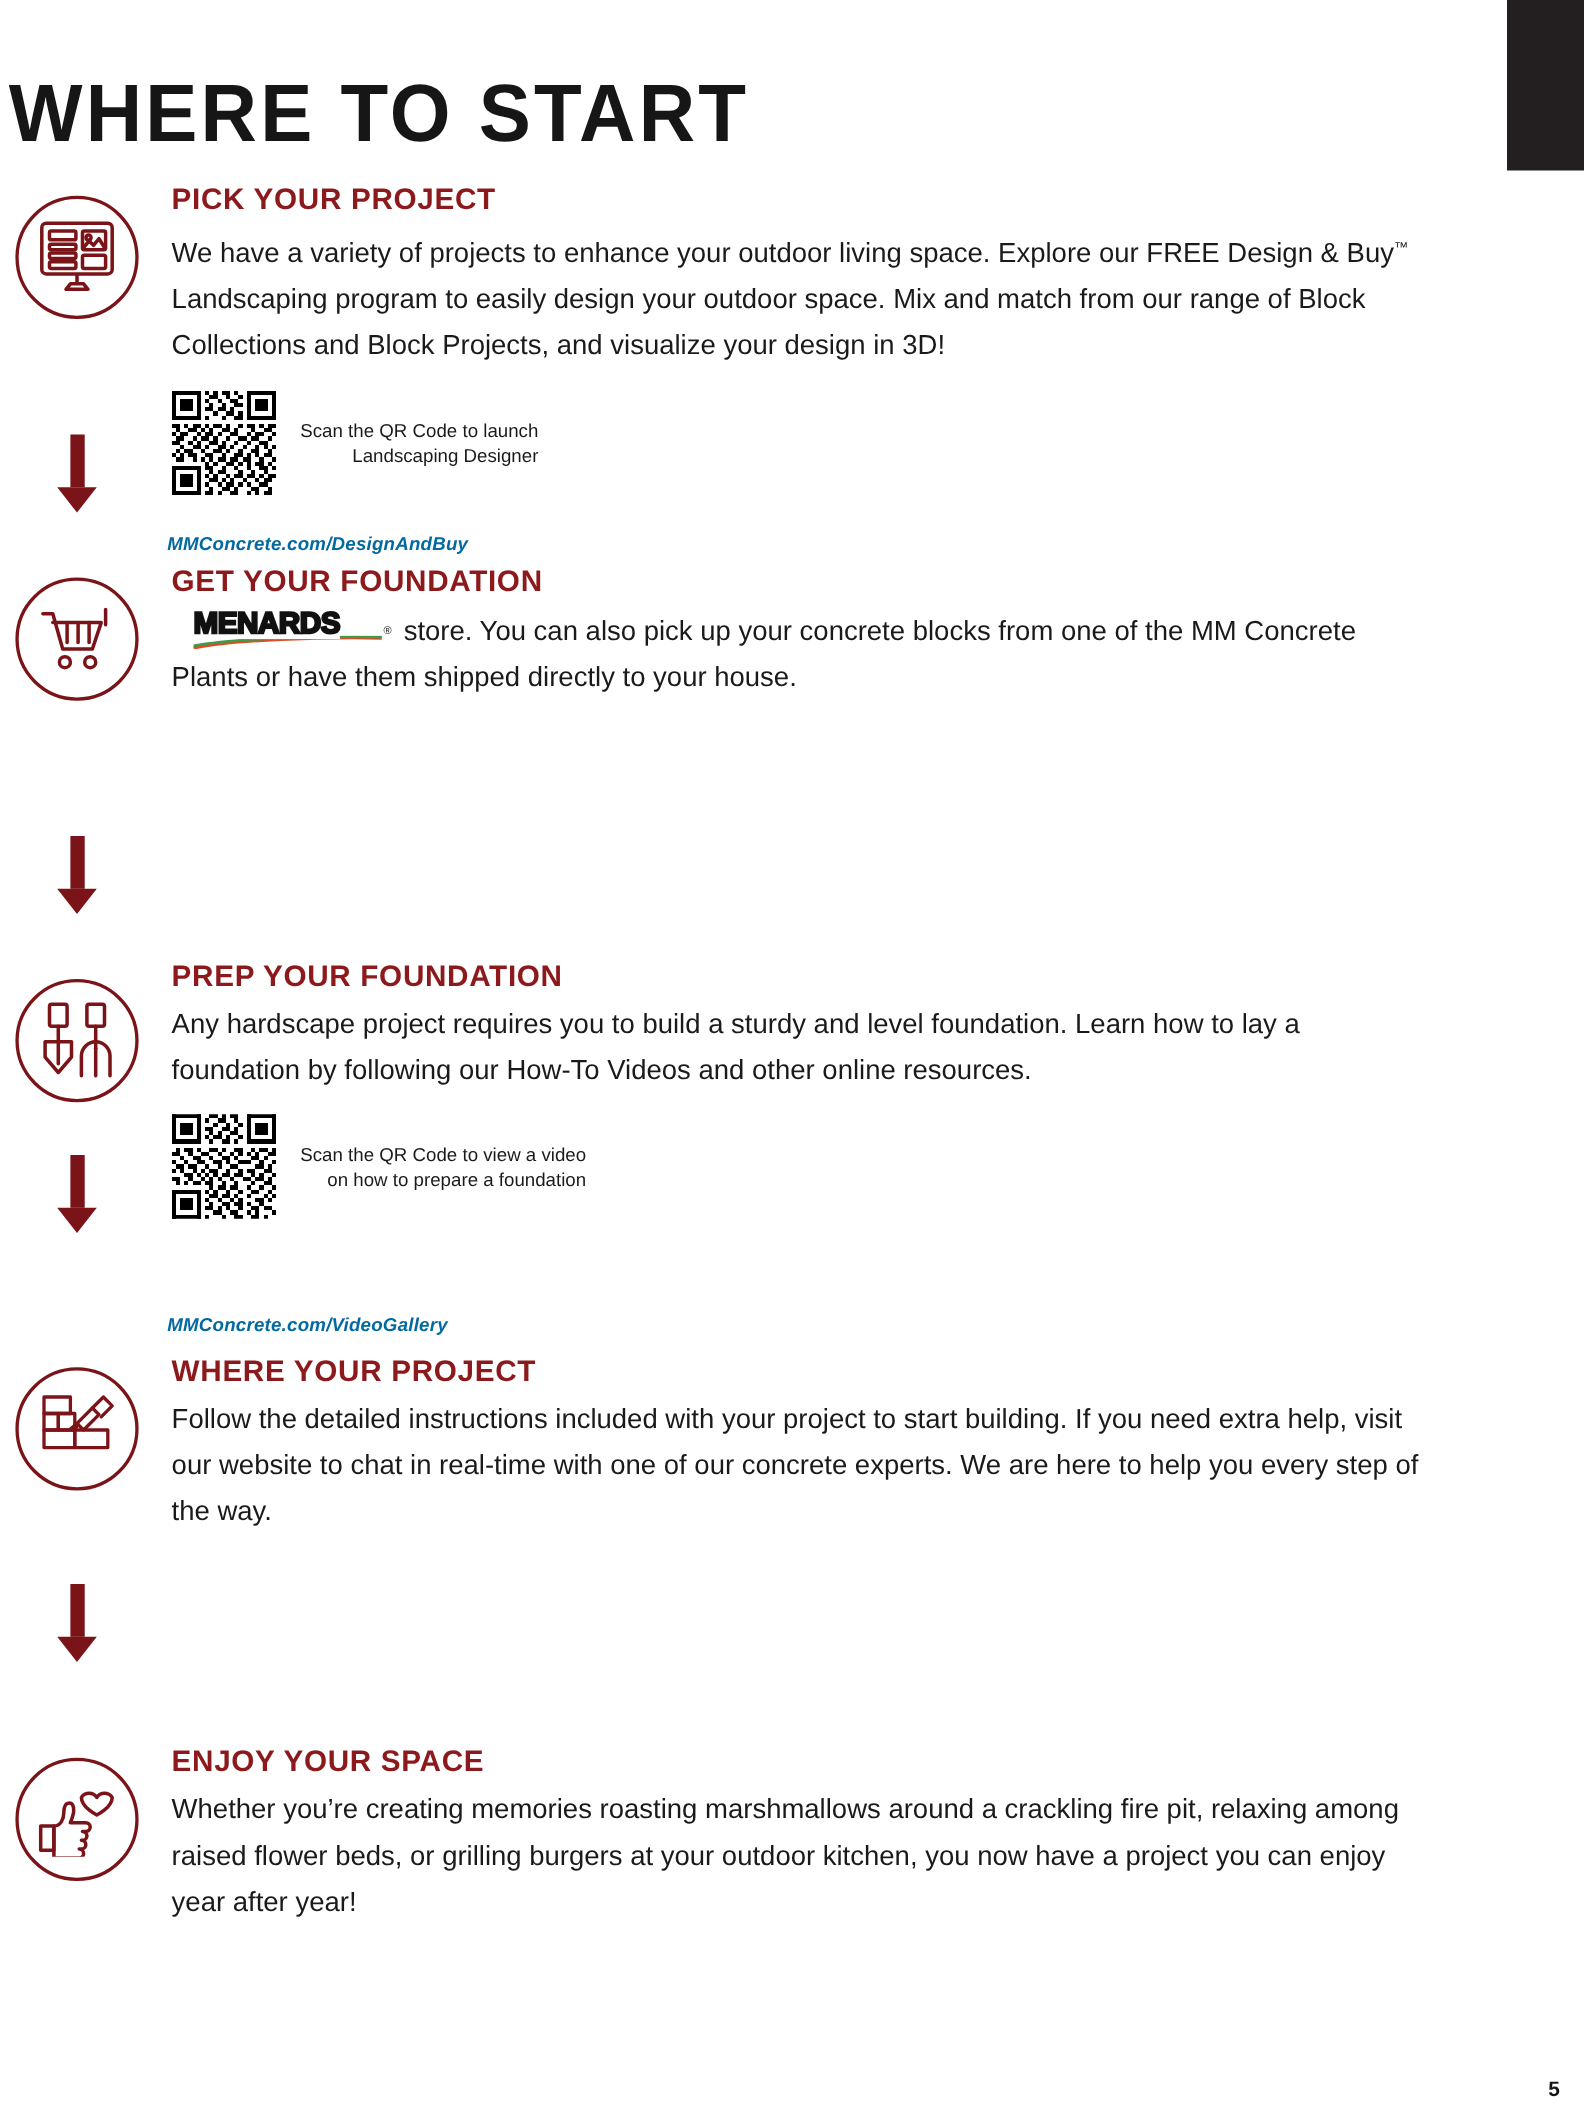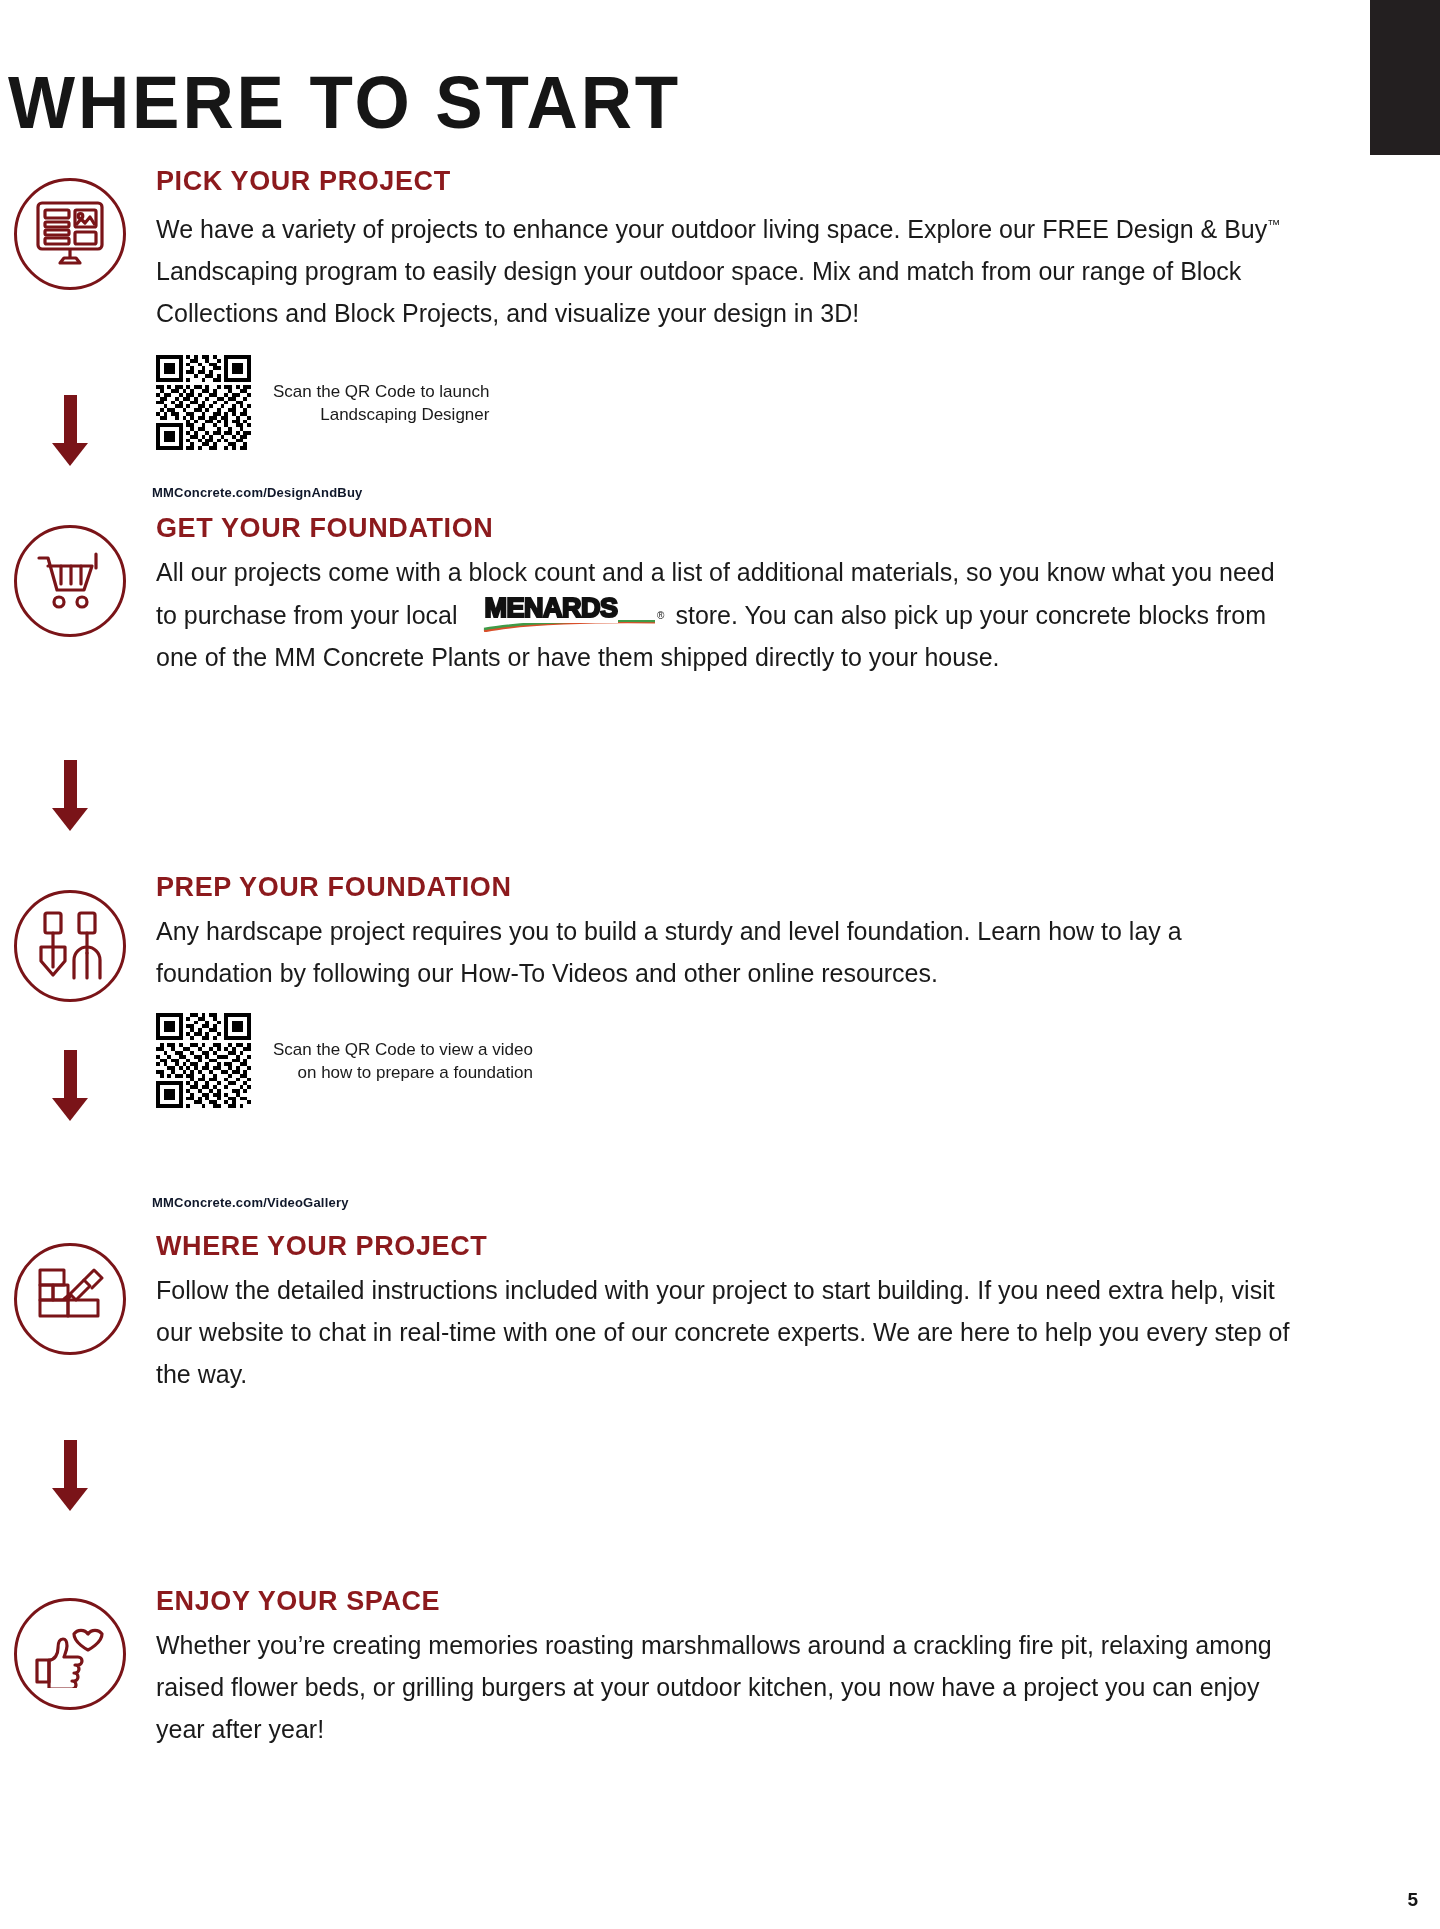--- a/index.html
+++ b/index.html
@@ -121,23 +121,24 @@
   .qr-caption {
     margin-left: 22px;
     font-size: 17px;
     line-height: 23px;
     color: #1a1a1a;
     font-family: "Liberation Sans", sans-serif;
     font-weight: 300;
   }
   .qr-url {
     position: absolute;
-    font-size: 13px;
+    font-size: 17px;
+    font-style: italic;
     font-weight: 700;
-    color: #0f172a;
+    color: #0369a1;
     font-family: "Liberation Sans", sans-serif;
     letter-spacing: 0.2px;
   }
 
   
   .menards {
     display: inline-block;
     position: relative;
     vertical-align: -5px;
     margin: 0 4px;
@@ -405,21 +406,21 @@
         <path d="M28 18 v18"></path>
         <path d="M38 18 v18"></path>
         <path d="M48 18 v18"></path>
         <path d="M63 6 v14"></path>
         <circle cx="26" cy="54" r="5"></circle>
         <circle cx="49" cy="54" r="5"></circle>
       </svg>
     </div>
     <div class="step-body" style="top:-12px;">
       <div class="step-head">GET YOUR FOUNDATION</div>
-      <div class="step-text"><span>All our projects come with a block count and a list of additional materials, so you know what you need to purchase from your local </span><span class="menards"><svg class="swoosh" viewBox="0 0 175 12" preserveAspectRatio="none">
+      <div class="step-text"><span class="menards"><svg class="swoosh" viewBox="0 0 175 12" preserveAspectRatio="none">
               <path d="M2 11 C40 3 120 1 173 2" stroke="#d94f2a" stroke-width="3" fill="none"></path>
               <path d="M2 9 C40 2 120 0 173 1" stroke="#3f9b47" stroke-width="2.4" fill="none"></path>
             </svg><span class="word">MENARDS</span><span class="reg">®</span></span><span> store. You can also pick up your concrete blocks from one of the MM Concrete Plants or have them shipped directly to your house.</span></div>
     </div>
   </div>
 
   <div class="arrow" style="top:760px;">
     <div class="shaft" style="height:48px;"></div>
     <div class="head"></div>
   </div>

